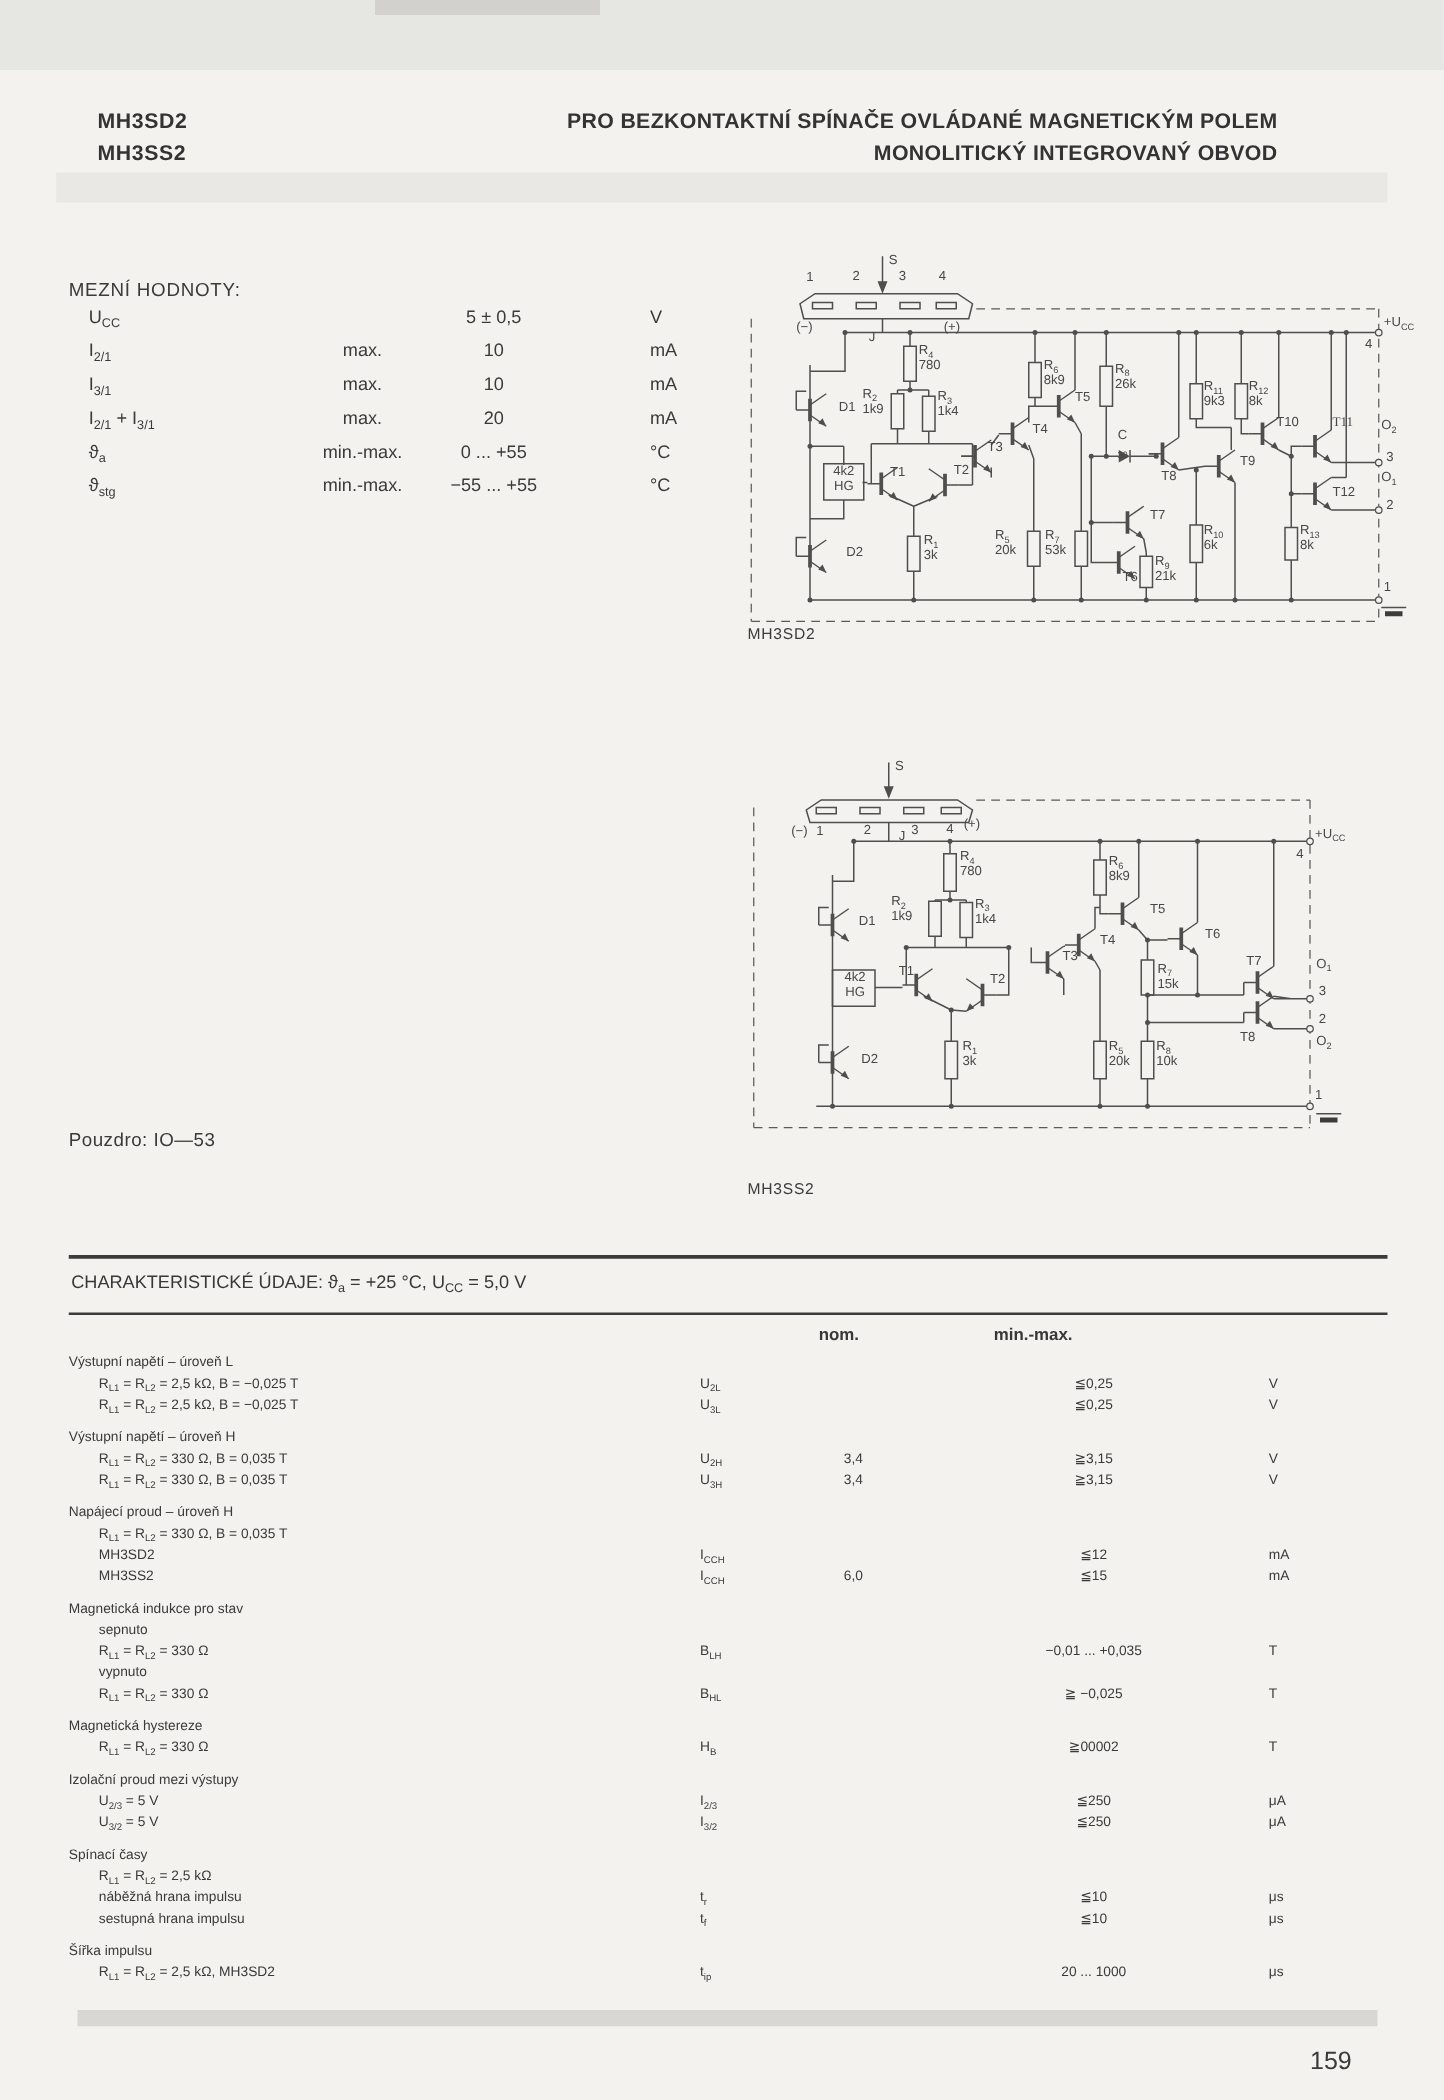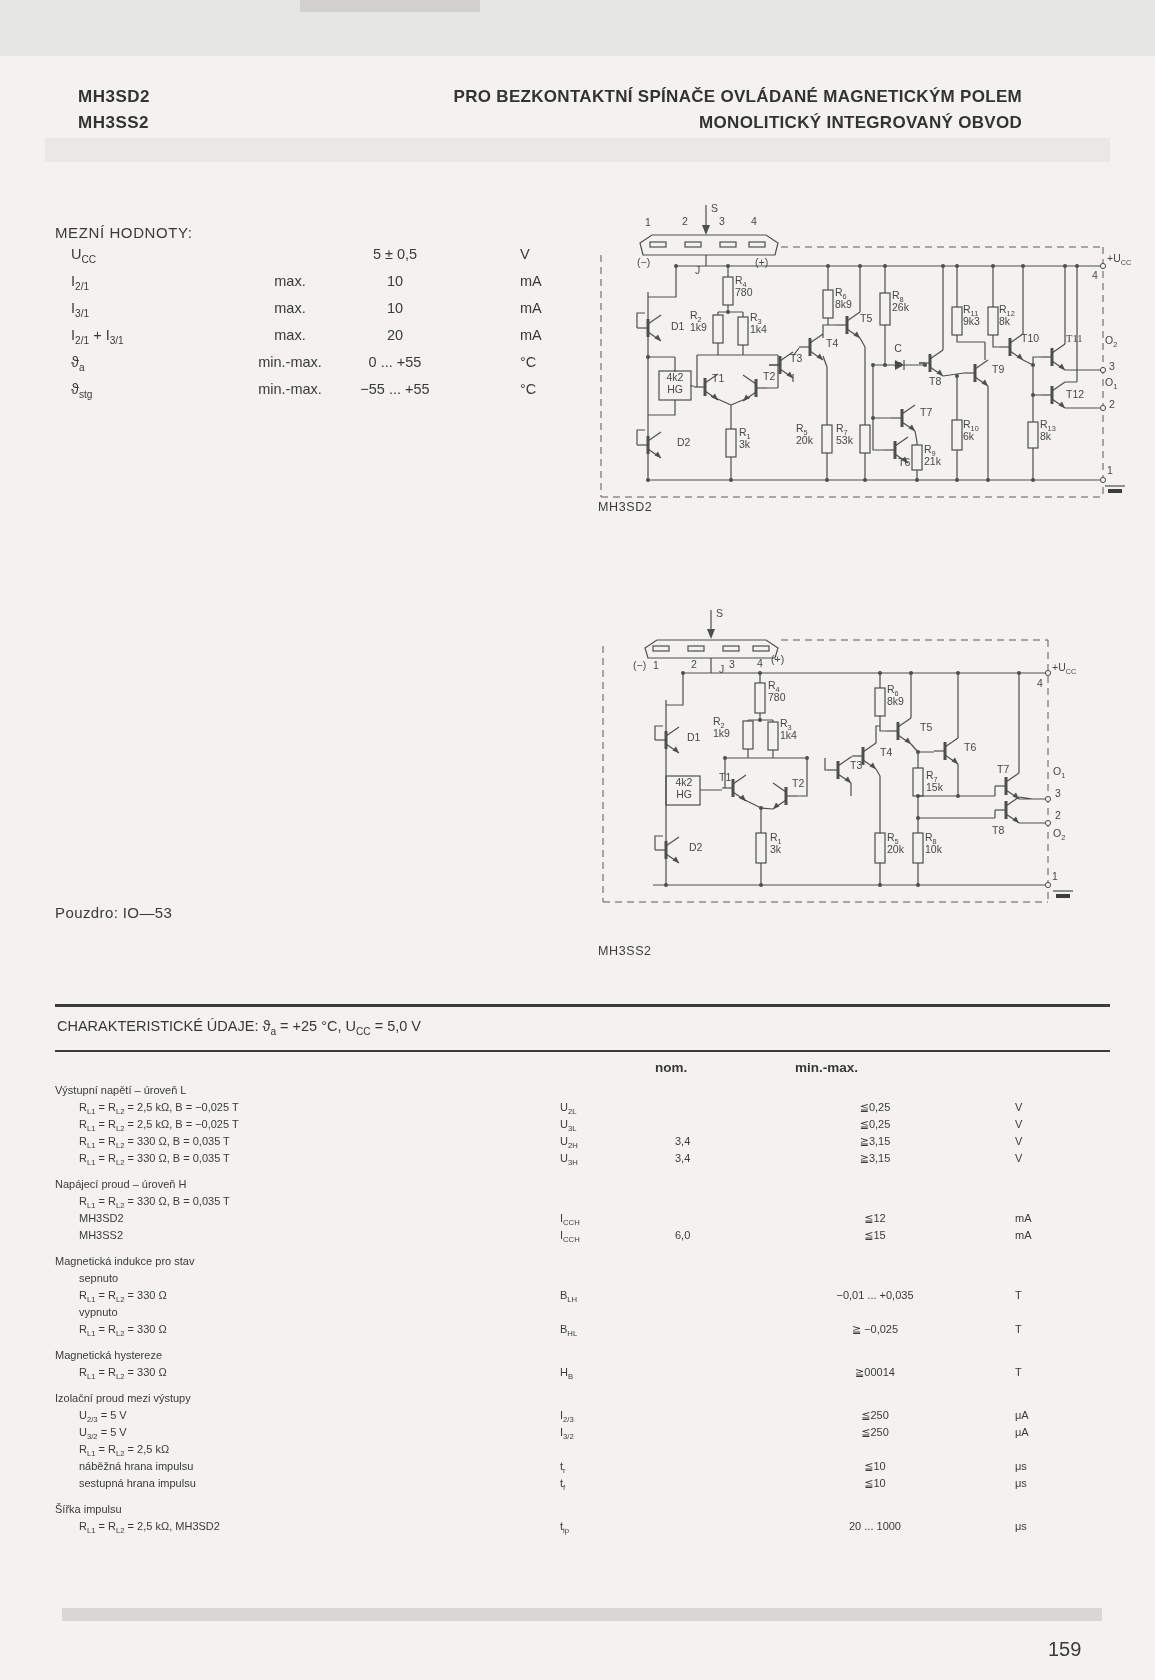--- a/index.html
+++ b/index.html
@@ -399,36 +399,38 @@
 <div class="chr-head" style="left:57px;top:1018px;">
   <span>CHARAKTERISTICKÉ ÚDAJE: </span><span>ϑ<sub>a</sub> = +25 °C, U<sub>CC</sub> = 5,0 V</span>
 </div>
 <div class="rule" style="left:55px;top:1050px;width:1055px;height:2px;"></div>
 <div class="colhead" style="left:655px;top:1060px;width:120px;">nom.</div>
 <div class="colhead" style="left:795px;top:1060px;width:160px;">min.-max.</div>
 <div class="chr-table">
     <div class="chr-title first">Výstupní napětí – úroveň L</div>
     <div class="chr-row"><span class="chr-cond">R<sub>L1</sub> = R<sub>L2</sub> = 2,5 kΩ, B = −0,025 T</span><span class="chr-sym">U<sub>2L</sub></span><span class="chr-nom"></span><span class="chr-mm">≦0,25</span><span class="chr-unit">V</span></div>
     <div class="chr-row"><span class="chr-cond">R<sub>L1</sub> = R<sub>L2</sub> = 2,5 kΩ, B = −0,025 T</span><span class="chr-sym">U<sub>3L</sub></span><span class="chr-nom"></span><span class="chr-mm">≦0,25</span><span class="chr-unit">V</span></div>
+    <div class="chr-title">Výstupní napětí – úroveň H</div>
     <div class="chr-row"><span class="chr-cond">R<sub>L1</sub> = R<sub>L2</sub> = 330 Ω, B = 0,035 T</span><span class="chr-sym">U<sub>2H</sub></span><span class="chr-nom">3,4</span><span class="chr-mm">≧3,15</span><span class="chr-unit">V</span></div>
     <div class="chr-row"><span class="chr-cond">R<sub>L1</sub> = R<sub>L2</sub> = 330 Ω, B = 0,035 T</span><span class="chr-sym">U<sub>3H</sub></span><span class="chr-nom">3,4</span><span class="chr-mm">≧3,15</span><span class="chr-unit">V</span></div>
     <div class="chr-title">Napájecí proud – úroveň H</div>
     <div class="chr-row"><span class="chr-cond">R<sub>L1</sub> = R<sub>L2</sub> = 330 Ω, B = 0,035 T</span><span class="chr-sym"></span><span class="chr-nom"></span><span class="chr-mm"></span><span class="chr-unit"></span></div>
     <div class="chr-row"><span class="chr-cond">MH3SD2</span><span class="chr-sym">I<sub>CCH</sub></span><span class="chr-nom"></span><span class="chr-mm">≦12</span><span class="chr-unit">mA</span></div>
     <div class="chr-row"><span class="chr-cond">MH3SS2</span><span class="chr-sym">I<sub>CCH</sub></span><span class="chr-nom">6,0</span><span class="chr-mm">≦15</span><span class="chr-unit">mA</span></div>
     <div class="chr-title">Magnetická indukce pro stav</div>
     <div class="chr-row"><span class="chr-cond">sepnuto</span><span class="chr-sym"></span><span class="chr-nom"></span><span class="chr-mm"></span><span class="chr-unit"></span></div>
     <div class="chr-row"><span class="chr-cond">R<sub>L1</sub> = R<sub>L2</sub> = 330 Ω</span><span class="chr-sym">B<sub>LH</sub></span><span class="chr-nom"></span><span class="chr-mm">−0,01 ... +0,035</span><span class="chr-unit">T</span></div>
     <div class="chr-row"><span class="chr-cond">vypnuto</span><span class="chr-sym"></span><span class="chr-nom"></span><span class="chr-mm"></span><span class="chr-unit"></span></div>
     <div class="chr-row"><span class="chr-cond">R<sub>L1</sub> = R<sub>L2</sub> = 330 Ω</span><span class="chr-sym">B<sub>HL</sub></span><span class="chr-nom"></span><span class="chr-mm">≧ −0,025</span><span class="chr-unit">T</span></div>
     <div class="chr-title">Magnetická hystereze</div>
-    <div class="chr-row"><span class="chr-cond">R<sub>L1</sub> = R<sub>L2</sub> = 330 Ω</span><span class="chr-sym">H<sub>B</sub></span><span class="chr-nom"></span><span class="chr-mm">≧00014</span><span class="chr-unit">T</span></div>
+    <div class="chr-row"><span class="chr-cond">R<sub>L1</sub> = R<sub>L2</sub> = 330 Ω</span><span class="chr-sym">H<sub>B</sub></span><span class="chr-nom"></span><span class="chr-mm">≧00002</span><span class="chr-unit">T</span></div>
     <div class="chr-title">Izolační proud mezi výstupy</div>
     <div class="chr-row"><span class="chr-cond">U<sub>2/3</sub> = 5 V</span><span class="chr-sym">I<sub>2/3</sub></span><span class="chr-nom"></span><span class="chr-mm">≦250</span><span class="chr-unit">μA</span></div>
     <div class="chr-row"><span class="chr-cond">U<sub>3/2</sub> = 5 V</span><span class="chr-sym">I<sub>3/2</sub></span><span class="chr-nom"></span><span class="chr-mm">≦250</span><span class="chr-unit">μA</span></div>
+    <div class="chr-title">Spínací časy</div>
     <div class="chr-row"><span class="chr-cond">R<sub>L1</sub> = R<sub>L2</sub> = 2,5 kΩ</span><span class="chr-sym"></span><span class="chr-nom"></span><span class="chr-mm"></span><span class="chr-unit"></span></div>
     <div class="chr-row"><span class="chr-cond">náběžná hrana impulsu</span><span class="chr-sym">t<sub>r</sub></span><span class="chr-nom"></span><span class="chr-mm">≦10</span><span class="chr-unit">μs</span></div>
     <div class="chr-row"><span class="chr-cond">sestupná hrana impulsu</span><span class="chr-sym">t<sub>f</sub></span><span class="chr-nom"></span><span class="chr-mm">≦10</span><span class="chr-unit">μs</span></div>
     <div class="chr-title">Šířka impulsu</div>
     <div class="chr-row"><span class="chr-cond">R<sub>L1</sub> = R<sub>L2</sub> = 2,5 kΩ, MH3SD2</span><span class="chr-sym">t<sub>ip</sub></span><span class="chr-nom"></span><span class="chr-mm">20 ... 1000</span><span class="chr-unit">μs</span></div>
   </div>
 
 <div class="pagenum">159</div>
 
 </body></html>

